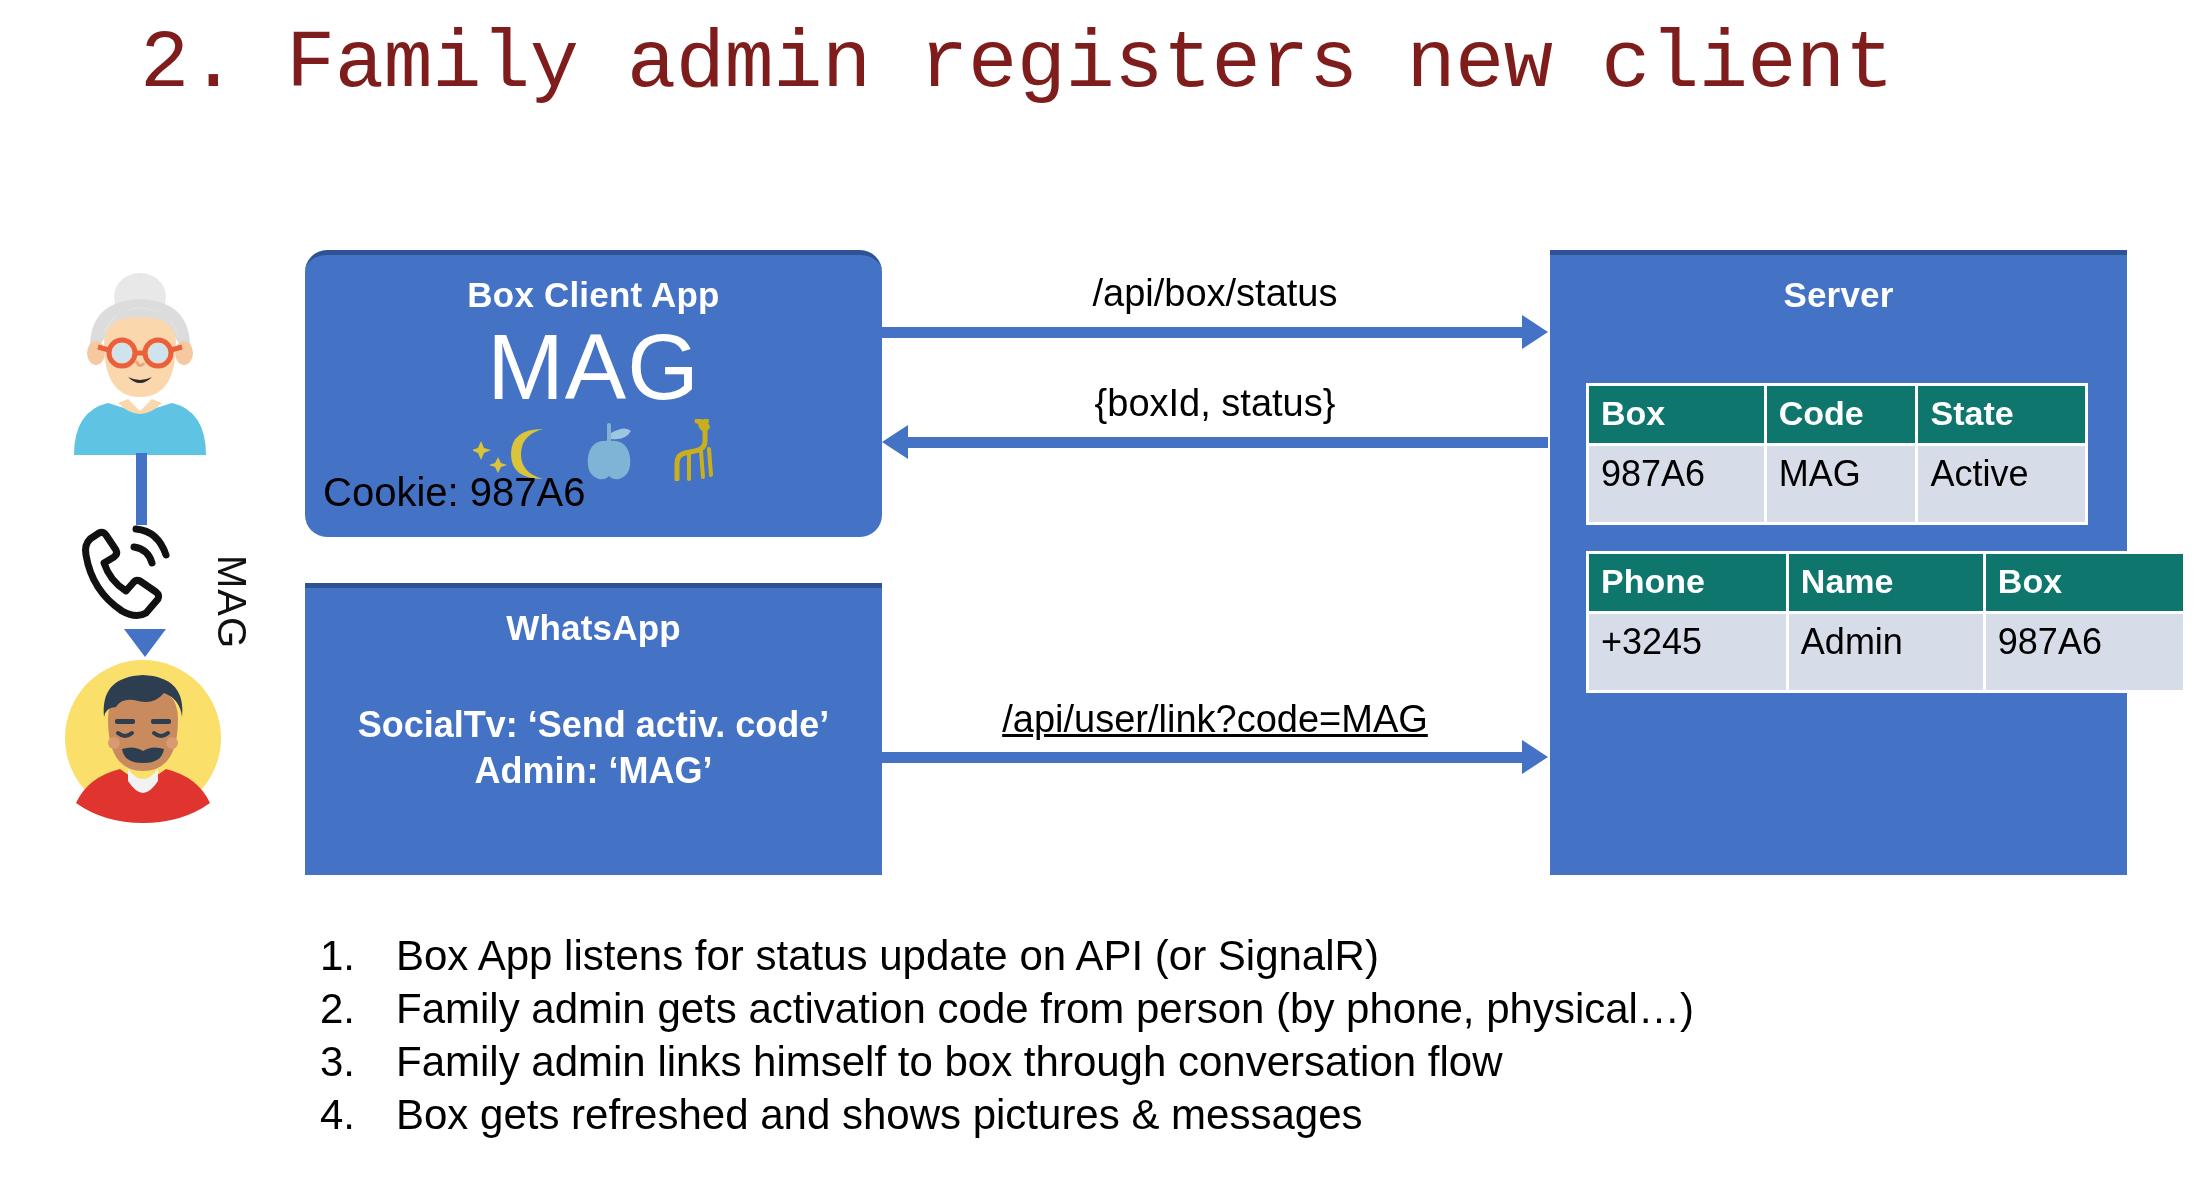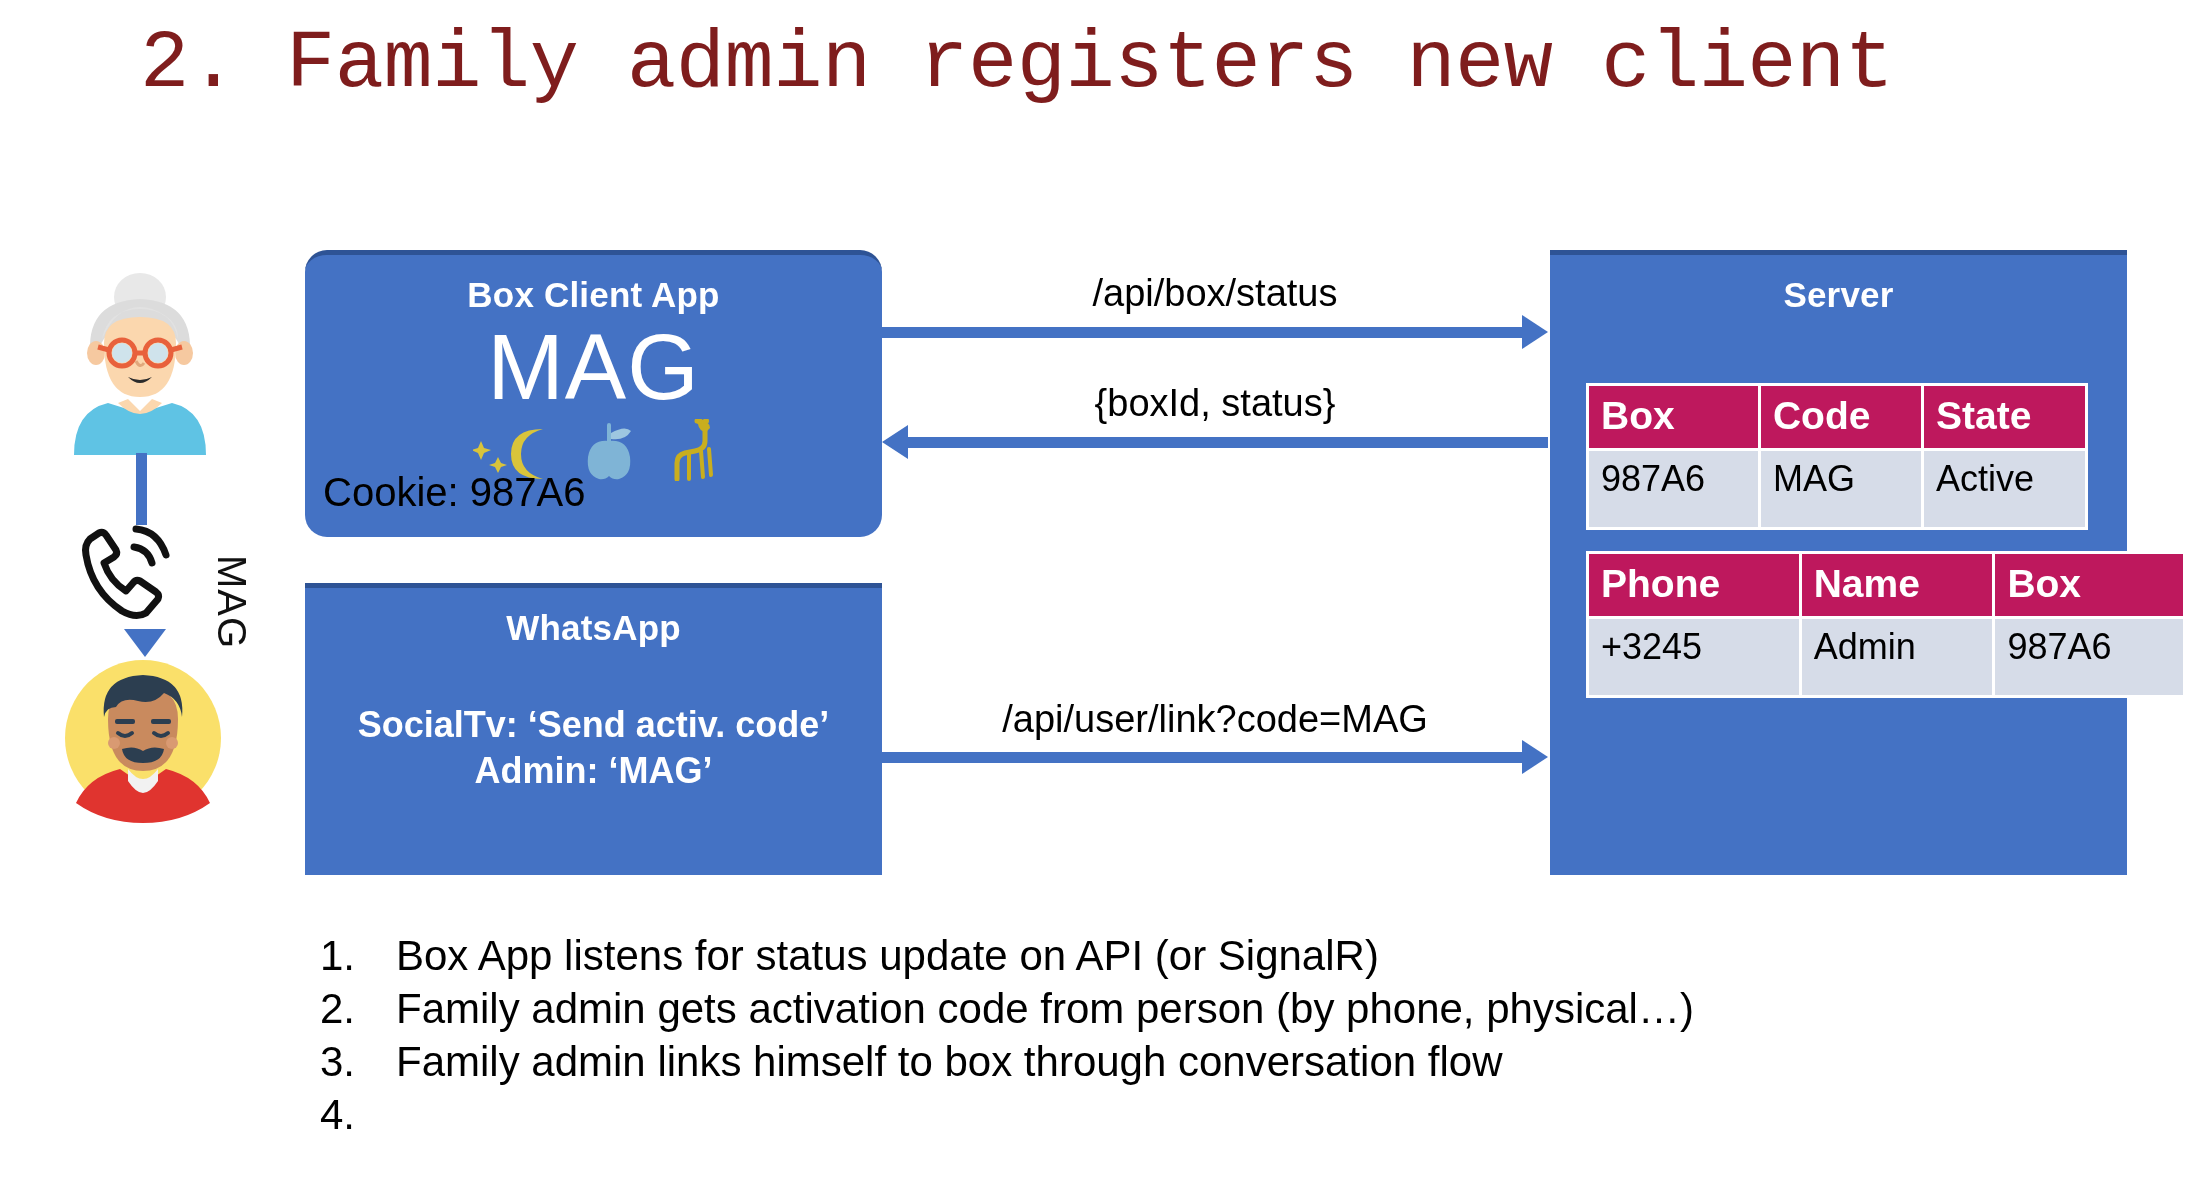--- a/index.html
+++ b/index.html
@@ -138,24 +138,24 @@
   
   .srv-table {
     position: absolute;
     border-collapse: separate;
     border-spacing: 3px;
     background: #ffffff;
   }
   #table-box  { left: 36px; top: 128px; width: 502px; }
   #table-user { left: 36px; top: 296px; width: 600px; }
   .srv-table th {
-    background: #be185d;
+    background: #0f766e;
     color: #ffffff;
     font-weight: bold;
-    font-size: 39px;
+    font-size: 34px;
     text-align: left;
     padding: 8px 12px 10px 12px;
     white-space: nowrap;
   }
   .srv-table td {
     background: #D6DCE8;
     color: #000000;
     font-weight: 400;
     font-size: 36px;
     text-align: left;
@@ -194,21 +194,21 @@
   #arrow1-line { left: 882px; top: 327px; width: 640px; }
   #arrow1-head { left: 1522px; top: 315px; }
   #arrow1-label { left: 882px; top: 272px; width: 666px; }
 
   #arrow2-line { left: 908px; top: 437px; width: 640px; }
   #arrow2-head { left: 882px; top: 425px; }
   #arrow2-label { left: 882px; top: 382px; width: 666px; }
 
   #arrow3-line { left: 882px; top: 752px; width: 640px; }
   #arrow3-head { left: 1522px; top: 740px; }
-  #arrow3-label { left: 882px; top: 698px; width: 666px; }
+  #arrow3-label { left: 882px; top: 698px; width: 666px; text-decoration: underline; }
 
   
   .steps {
     position: absolute;
     left: 320px;
     top: 930px;
     width: 1800px;
   }
   .step-row {
     display: flex;
@@ -366,14 +366,15 @@
   <div class="step-row">
     <span class="step-num">2.</span>
     <span class="step-text">Family admin gets activation code from person (by phone, physical…)</span>
   </div>
   <div class="step-row">
     <span class="step-num">3.</span>
     <span class="step-text">Family admin links himself to box through conversation flow</span>
   </div>
   <div class="step-row">
     <span class="step-num">4.</span>
+    <span class="step-text">Box gets refreshed and shows pictures &amp; messages</span>
   </div>
 </div>
 
 </body></html>

